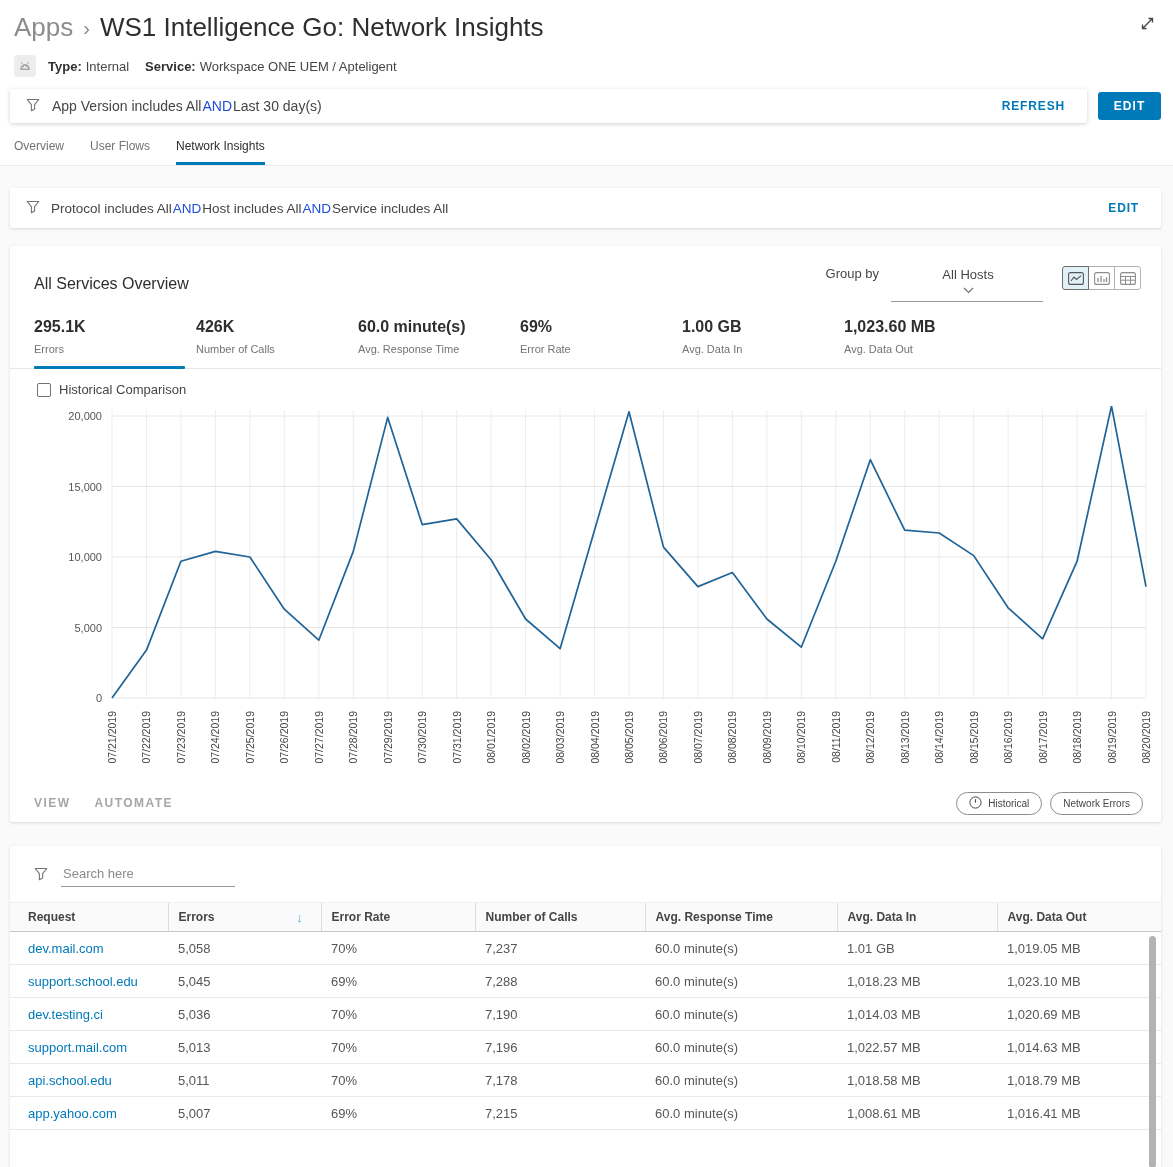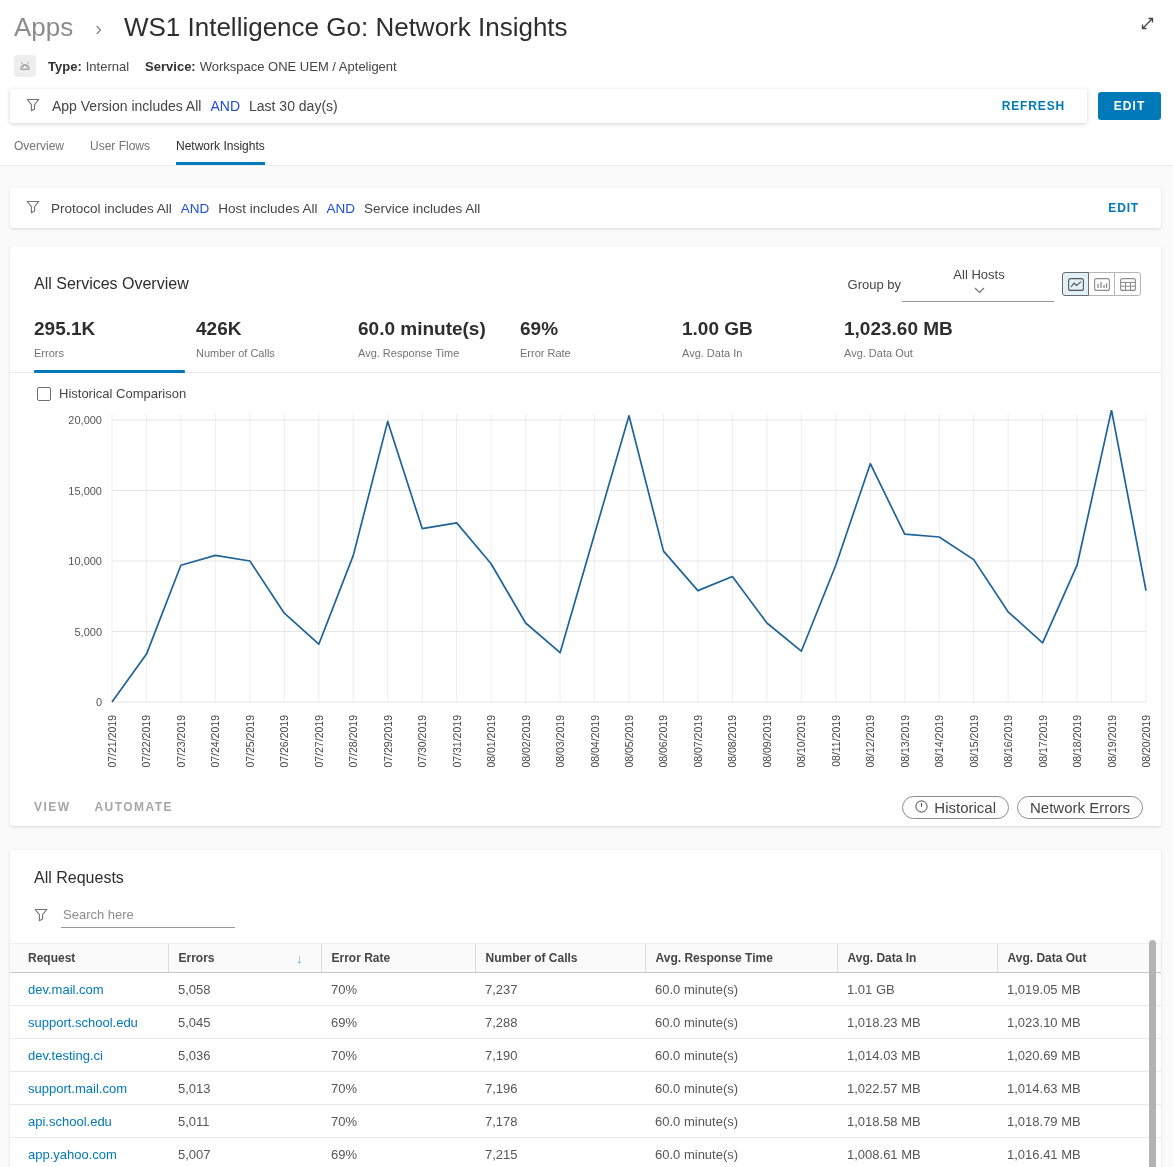--- a/index.html
+++ b/index.html
@@ -6,38 +6,38 @@
   html,body { margin:0; padding:0; }
   body {
     width:1173px; height:1167px; overflow:hidden;
     background:#fff; color:#313131;
     font-family:"Liberation Sans", sans-serif;
   }
   .page { width:1173px; height:1167px; }
 
   
   .page-header { position:relative; padding:10px 16px 0 14px; }
-  .title-line { display:flex; align-items:center; gap:22px; font-size:26px; line-height:32px; }
+  .title-line { display:flex; align-items:center; gap:10px; font-size:26px; line-height:32px; }
   .breadcrumb-apps { color:#8c8c8c; cursor:pointer; }
   .crumb-sep { color:#8c8c8c; font-size:20px; margin-top:2px; }
   .page-title { color:#2e2e2e; }
   .expand-btn { position:absolute; right:18px; top:16px; background:none; border:none; padding:0; cursor:pointer; }
 
   .meta-row { display:flex; align-items:center; padding:11px 14px 0; font-size:13px; color:#454545; }
   .platform-icon { width:22px; height:22px; background:#ededed; border-radius:4px;
     display:flex; align-items:center; justify-content:center; margin-right:12px; }
   .meta-label { font-weight:700; color:#313131; margin-right:4px; }
   .meta-value { margin-right:16px; }
 
   
   .filter-row { display:flex; align-items:flex-start; margin:12px 12px 0 10px; gap:11px; }
   .filter-card { flex:1; display:flex; align-items:center; gap:12px; height:34px;
     background:#fff; border-radius:2px; box-shadow:0 1px 4px rgba(0,0,0,.18); padding:0 16px;
     font-size:14px; color:#454545; }
-  .filter-text { display:flex; gap:9px; align-items:center; }
+  .filter-text { display:flex; gap:1px; align-items:center; }
   .bold-and { font-weight:400; color:#1d4ed8; }
   .refresh-btn { margin-left:auto; background:none; border:none; color:#0079b8; font-family:inherit;
     font-size:12px; font-weight:700; letter-spacing:.07em; cursor:pointer; }
   .edit-btn { height:28px; min-width:63px; margin-top:3px; background:#0079b8; color:#fff; border:none;
     border-radius:3px; font-family:inherit; font-size:12px; font-weight:700; letter-spacing:.09em; cursor:pointer; }
 
   
   .tabs { display:flex; gap:26px; padding:16px 14px 0; font-size:12px; color:#737373; }
   .tab { padding-bottom:9px; border-bottom:3px solid transparent; cursor:pointer; }
   .tab.active { color:#2e2e2e; border-bottom-color:#0079b8; }
@@ -47,49 +47,49 @@
 
   .filter-card2 { display:flex; align-items:center; gap:11px; height:40px; background:#fff; border-radius:2px;
     box-shadow:0 1px 3px rgba(0,0,0,.14); padding:0 16px; font-size:13.5px; color:#454545; }
   .edit-link { margin-left:auto; background:none; border:none; color:#0079b8; font-family:inherit;
     font-size:12px; font-weight:700; letter-spacing:.07em; cursor:pointer; }
 
   
   .chart-card { margin-top:18px; background:#fff; border-radius:2px; box-shadow:0 1px 3px rgba(0,0,0,.14); }
   .card-head { display:flex; align-items:center; padding:20px 20px 0 24px; }
   .card-title { font-size:16px; color:#2e2e2e; }
-  .groupby { margin-left:auto; display:flex; align-items:center; gap:1px; font-size:13px; color:#454545; }
+  .groupby { margin-left:auto; display:flex; gap:12px; font-size:13px; color:#454545; }
   .select { width:152px; display:flex; align-items:center; justify-content:space-between;
     border-bottom:1px solid #9a9a9a; padding:1px 4px 4px 6px; cursor:pointer; color:#454545;flex-direction:column; }
   .ct-group { display:flex; margin-left:8px; }
   .ct-btn { width:27px; height:24px; border:1px solid #b3b3b3; background:#fff; display:flex;
     align-items:center; justify-content:center; margin-left:-1px; cursor:pointer; padding:0; }
   .ct-btn:first-child { border-radius:3px 0 0 3px; }
   .ct-btn:last-child { border-radius:0 3px 3px 0; }
   .ct-btn.active { background:#e1eff7; border-color:#6d6d6d; z-index:1; position:relative; }
 
   .metrics { display:flex; padding:16px 24px 0; border-bottom:1px solid #e8e8e8; }
   .metric { width:162px; position:relative; padding-bottom:13px; cursor:pointer; }
-  .metric .value { font-size:19px; font-weight:700; color:#2e2e2e; }
+  .metric .value { font-size:16px; font-weight:700; color:#2e2e2e; }
   .metric .label { font-size:11px; color:#737373; margin-top:7px; }
   .metric.selected::after { content:""; position:absolute; left:0; right:11px; bottom:-1px;
     height:3px; background:#0079b8; border-radius:1px; }
 
   .hist-row { display:flex; justify-content:flex-start; align-items:center; gap:8px;
     padding:13px 27px 0; font-size:13px; color:#454545; }
   .checkbox { width:14px; height:14px; border:1px solid #717171; border-radius:2px; background:#fff; cursor:pointer; }
 
   .chart-wrap { padding:9px 10px 0 14px; }
 
   .card-footer { display:flex; align-items:center; height:38px; padding:0 18px 0 24px; margin-top:2px; }
   .footer-action { background:none; border:none; font-family:inherit; font-size:12px; font-weight:700;
     letter-spacing:.12em; color:#a6a6a6; cursor:pointer; padding:0; margin-right:24px; }
   .pills { margin-left:auto; display:flex; gap:8px; }
   .pill { display:flex; align-items:center; gap:6px; height:23px; padding:0 12px; background:#fff;
-    border:1px solid #8c8c8c; border-radius:12px; font-family:inherit; font-size:15px; color:#454545; cursor:pointer; }
+    border:1px solid #8c8c8c; border-radius:12px; font-family:inherit; font-size:10px; color:#454545; cursor:pointer; }
 
   
   .table-card { margin-top:24px; background:#fff; border-radius:2px 2px 0 0; box-shadow:0 1px 3px rgba(0,0,0,.14);
     position:relative; height:322px; overflow:hidden; }
   .table-title { font-size:16px; font-weight:400; color:#2e2e2e; margin:0; padding:19px 24px 0; }
   .search-row { display:flex; align-items:center; gap:13px; padding:18px 0 15px 24px; }
   .search-input { border:none; border-bottom:1px solid #9a9a9a; background:transparent; width:174px;
     font-family:inherit; font-size:13px; color:#454545; padding:2px 2px 5px; outline:none; }
   .search-input::placeholder { color:#8c8c8c; }
 
@@ -341,21 +341,20 @@
             <span>Historical</span>
           </button>
           <button class="pill">
             <span>Network Errors</span>
           </button>
         </div>
       </div>
     </section>
 
     <section class="table-card">
-      <h2 class="table-title">All Requests</h2>
       <div class="search-row">
         <span>
           <svg width="14" height="14" viewBox="0 0 14 14">
               <path d="M1.2 1.5 h11.6 L8.6 6.6 V11 L5.4 12.7 V6.6 Z" fill="none" stroke="#737373" stroke-width="1.1" stroke-linejoin="round"></path>
             </svg>
         </span>
         <input class="search-input" type="text" placeholder="Search here" style="">
       </div>
       <table>
         <colgroup>

